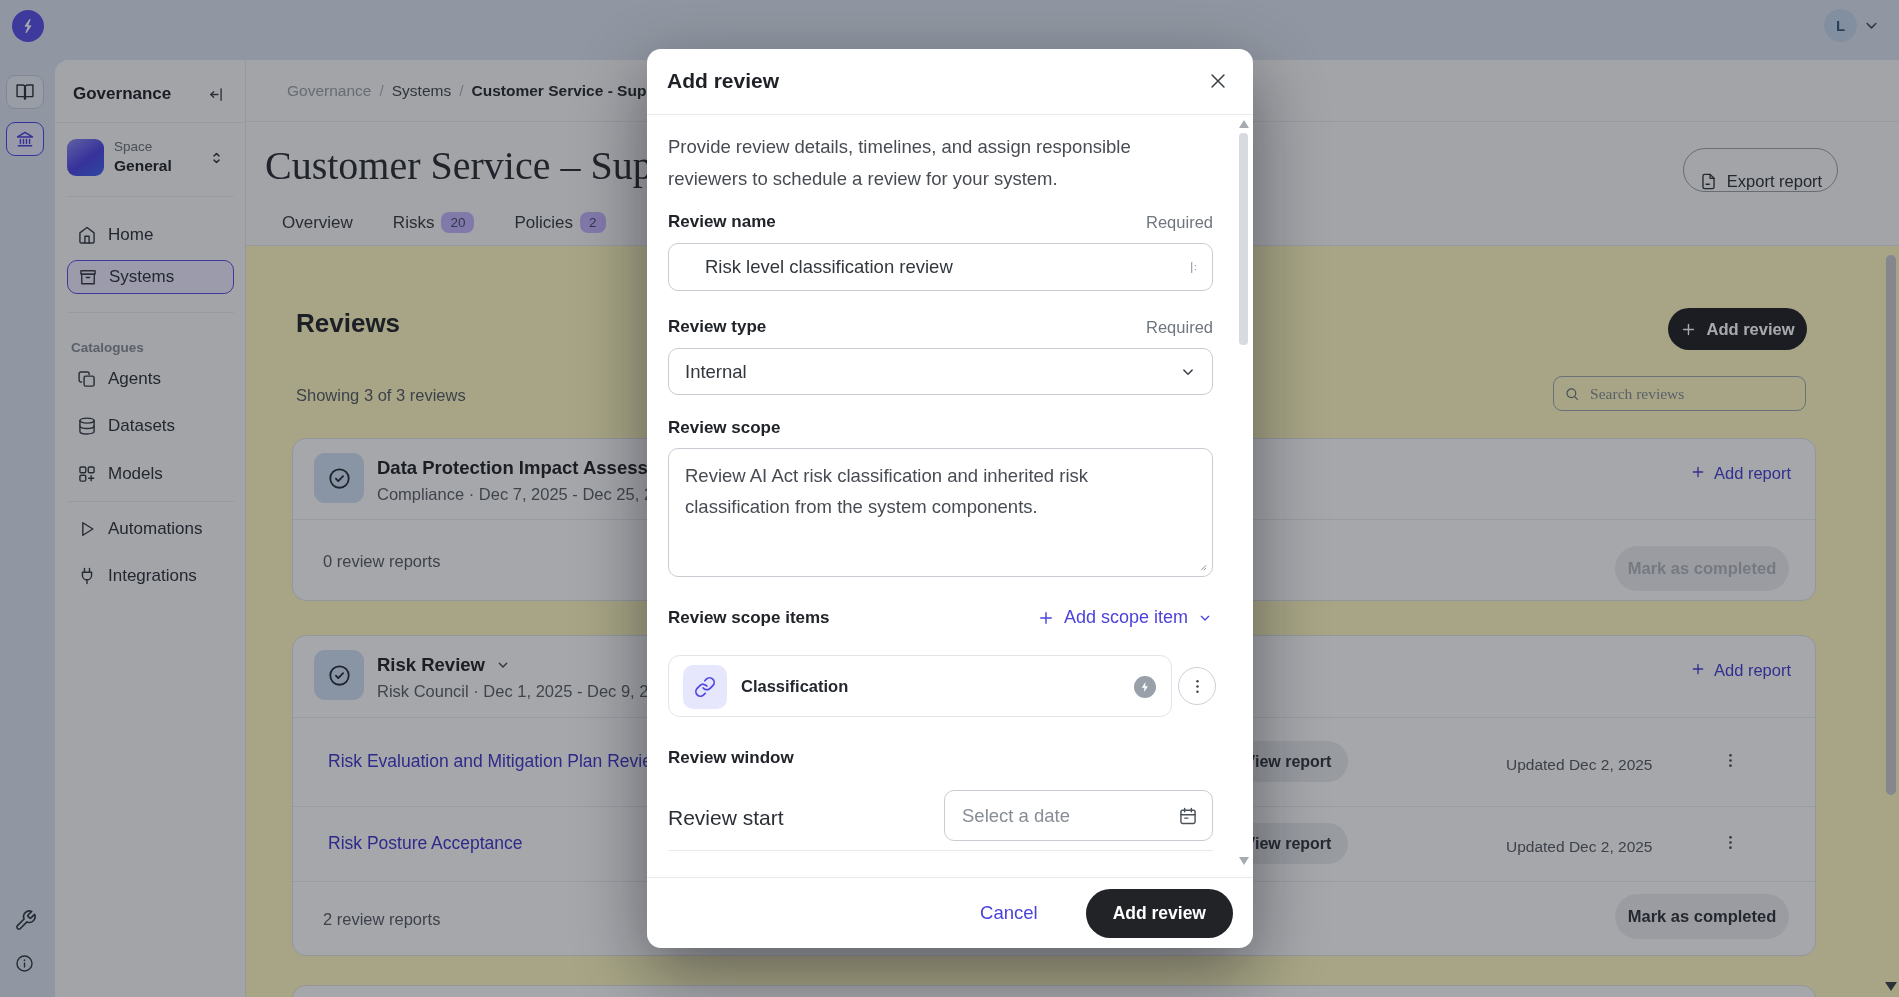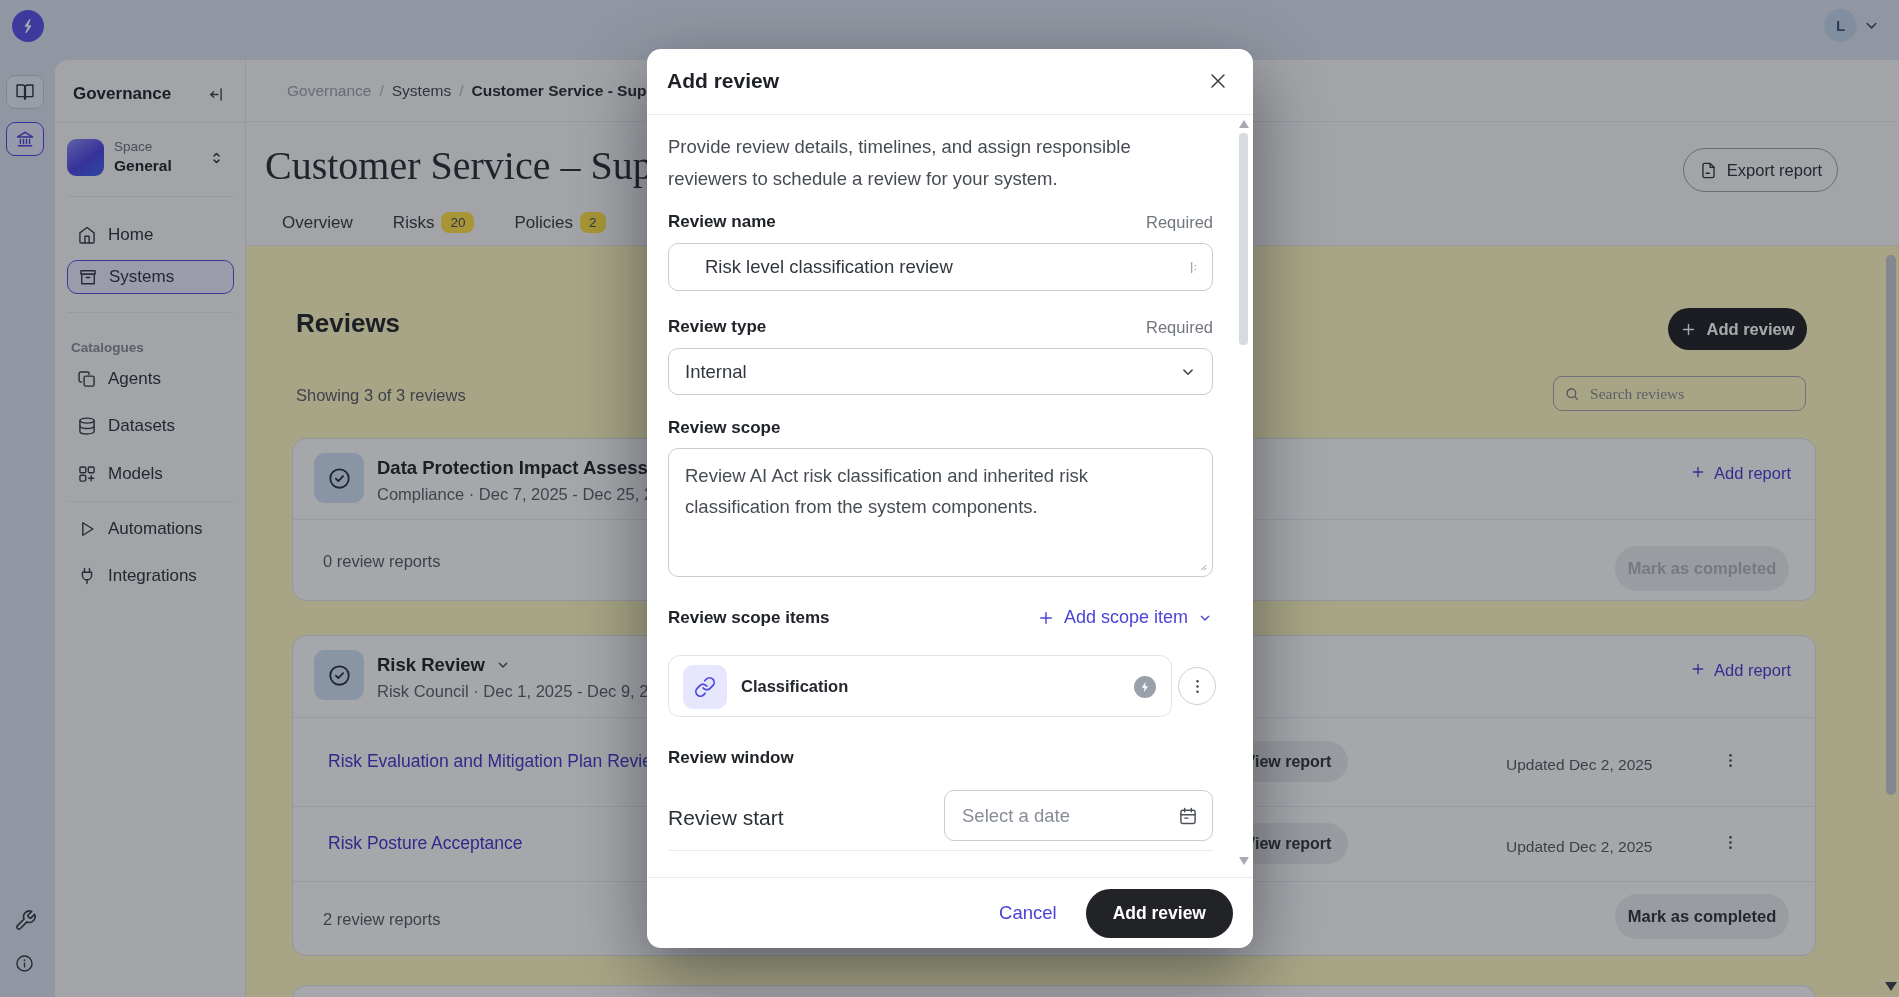--- a/index.html
+++ b/index.html
@@ -48,25 +48,25 @@
   .cat-label{position:absolute;left:16px;top:280px;font-size:13.5px;font-weight:700;color:#878e98;}
 
   
   .crumb-row{position:absolute;left:191px;top:0;width:1653px;height:62px;border-bottom:1px solid #e6e8ec;}
   .crumbs{position:absolute;left:41px;top:22px;font-size:15.5px;white-space:nowrap;}
   .crumb-dim{color:#9aa1aa;} .crumb-mid{color:#454b53;} .crumb-cur{color:#2a2e34;font-weight:600;}
   .crumb-sep{color:#b0b5bd;margin:0 8px;}
   .page-title{position:absolute;left:210px;top:82px;font-family:"Liberation Serif",serif;
     font-size:40px;color:#2c3036;white-space:nowrap;}
   .export-btn{position:absolute;left:1628px;top:88px;width:155px;height:44px;border-radius:22px;
-    border:1.3px solid #9aa0aa;display:flex;align-items:center;justify-content:center;gap:9px;
+    border:1.3px solid #9aa0aa;display:flex;align-items:flex-end;justify-content:center;gap:9px;
     font-size:16.5px;color:#2f343b;background:transparent;}
   .tabs{position:absolute;left:227px;top:140px;height:45px;display:flex;gap:40px;align-items:center;}
   .tab{display:flex;align-items:center;gap:7px;font-size:17px;color:#383d44;}
-  .tab-badge{font-size:13.5px;color:#44506b;background:#fde047;border-radius:8px;padding:3px 9px;}
+  .tab-badge{font-size:13.5px;color:#44506b;background:#c4b5fd;border-radius:8px;padding:3px 9px;}
   .tabs-line{position:absolute;left:191px;top:185px;width:1653px;height:1px;background:#e4e6ea;}
 
   
   .content{position:absolute;left:191px;top:186px;width:1653px;height:751px;background:#fef9c3;}
   .h-reviews{position:absolute;left:50px;top:62px;font-size:26px;font-weight:700;color:#25292e;}
   .showing{position:absolute;left:50px;top:140px;font-size:16.5px;color:#585e66;}
   .add-review-btn{position:absolute;left:1422px;top:62px;width:139px;height:42px;border-radius:21px;
     background:#23252a;color:#fff;display:flex;align-items:center;justify-content:center;gap:9px;
     font-size:16.5px;font-weight:600;}
   .search-box{position:absolute;left:1307px;top:130px;width:253px;height:35px;border-radius:9px;
@@ -147,21 +147,21 @@
     padding:0 44px 0 17px;font-size:18.5px;color:#32373d;font-family:inherit;}
   .date-box input::placeholder{color:#878d95;}
   .cal-ic{position:absolute;right:14px;top:15px;color:#4a5058;}
   .m-div{position:absolute;left:21px;top:735px;width:545px;height:1px;background:#e8eaee;}
   .m-sb-up{position:absolute;left:592px;top:5px;width:0;height:0;border-left:5px solid transparent;
     border-right:5px solid transparent;border-bottom:8px solid #a6abb2;}
   .m-sb-thumb{position:absolute;left:592px;top:18px;width:9px;height:212px;border-radius:4px;background:#d7dade;}
   .m-sb-down{position:absolute;left:592px;top:742px;width:0;height:0;border-left:5px solid transparent;
     border-right:5px solid transparent;border-top:8px solid #a6abb2;}
   .m-foot{position:absolute;left:0;top:828px;width:100%;height:71px;border-top:1px solid #e9eaee;
-    display:flex;align-items:center;justify-content:flex-end;padding-right:20px;gap:29px;}
+    display:flex;align-items:center;justify-content:flex-end;padding-right:20px;gap:48px;}
   .cancel-link{font-size:18.5px;color:#4b42dc;}
   .submit-btn{height:49px;border-radius:25px;background:#212327;color:#fff;font-size:17.5px;font-weight:600;
     display:flex;align-items:center;justify-content:center;padding:0 27px;}
 </style>
 </head>
 <body>
 
 <div class="screen">
 
   <div class="logo">

